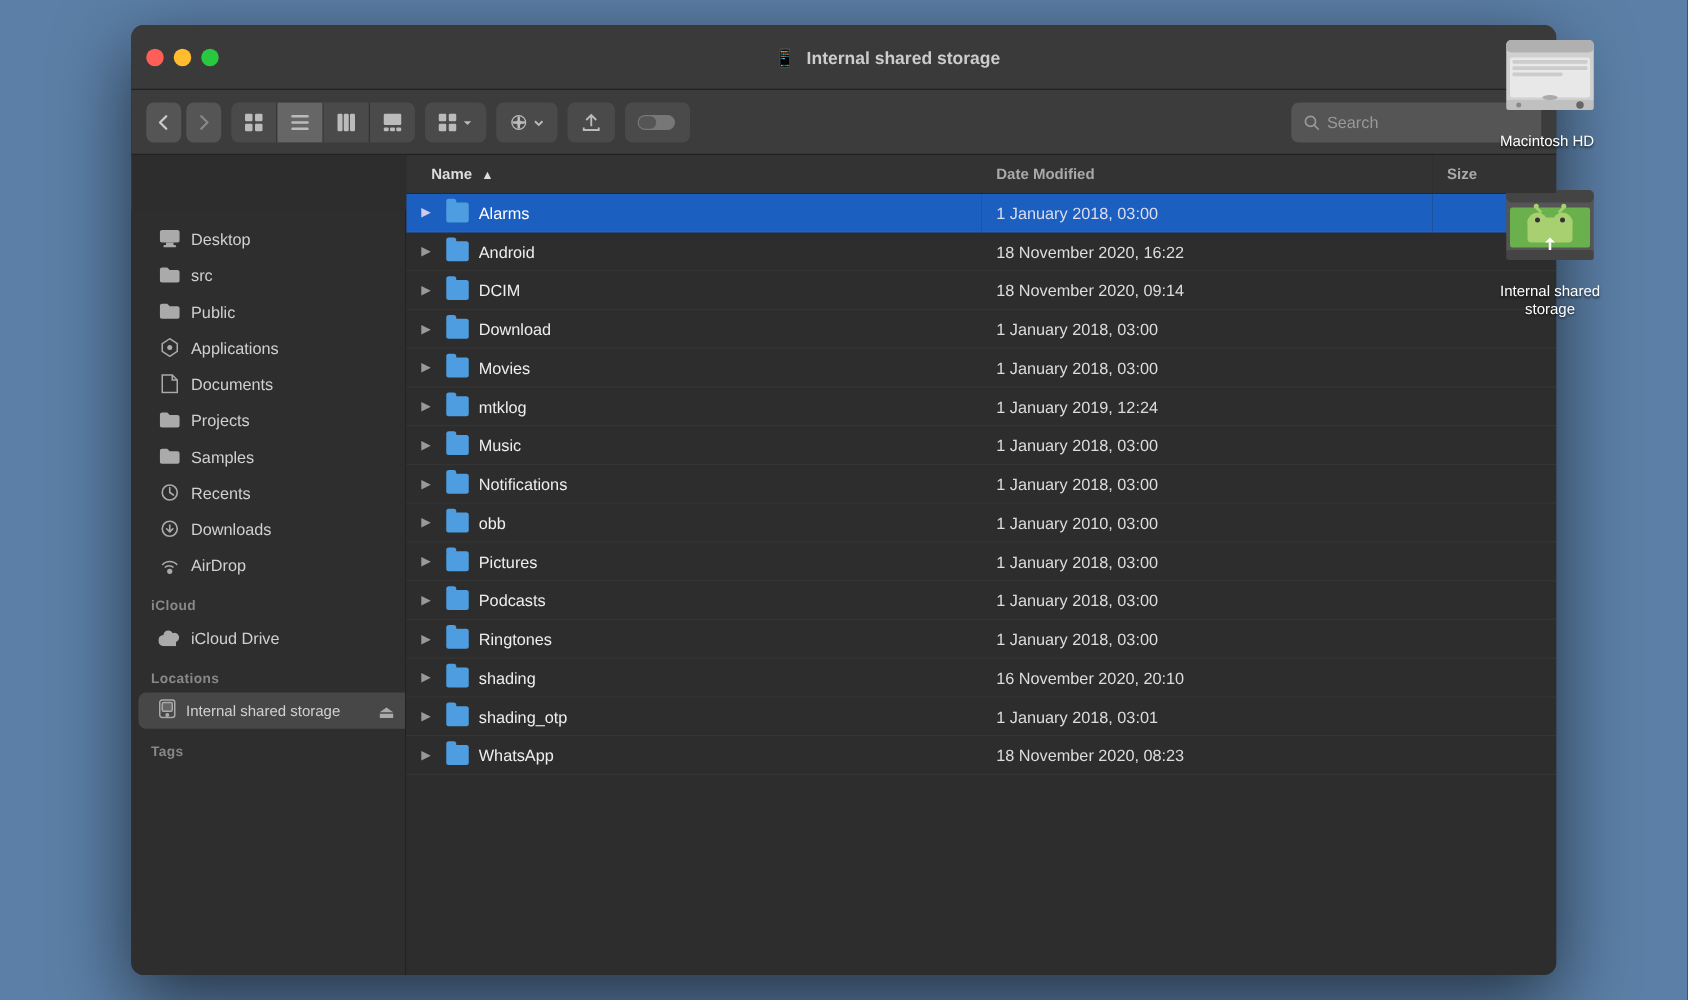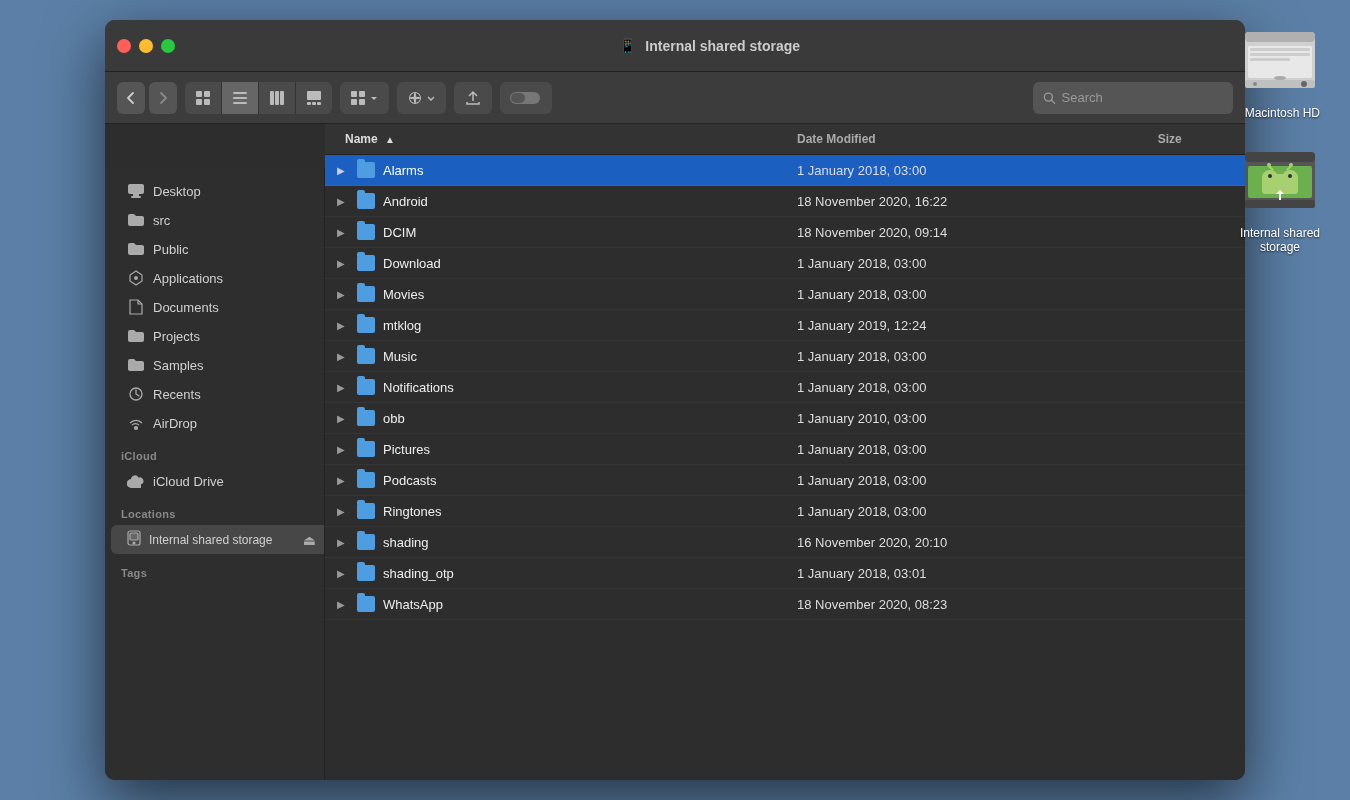--- a/index.html
+++ b/index.html
@@ -21,21 +21,21 @@
       top: 20px;
       display: flex;
       flex-direction: column;
       align-items: center;
       gap: 20px;
     }
 
     .desktop-icon {
       display: flex;
       flex-direction: column;
-      align-items: flex-end;
+      align-items: flex-start;
       gap: 6px;
       cursor: pointer;
       width: 120px;
     }
 
     .desktop-icon .icon-img {
       width: 80px;
       height: 80px;
     }
 
@@ -622,20 +622,29 @@
         <span class="item-icon">
           <svg width="16" height="16" viewBox="0 0 16 16" fill="none" stroke="#aaa" stroke-width="1.3">
             <circle cx="8" cy="8" r="6"></circle>
             <path d="M8 4v4l3 2" stroke-linecap="round"></path>
           </svg>
         </span>
         <span>Recents</span>
       </div>
       <div class="sidebar-item">
         <span class="item-icon">
+          <svg width="16" height="16" viewBox="0 0 16 16" fill="none" stroke="#aaa" stroke-width="1.3">
+            <circle cx="8" cy="8" r="6"></circle>
+            <path d="M8 5v5M5.5 8l2.5 2.5L10.5 8" stroke-linecap="round" stroke-linejoin="round"></path>
+          </svg>
+        </span>
+        <span>Downloads</span>
+      </div>
+      <div class="sidebar-item">
+        <span class="item-icon">
           <svg width="16" height="16" viewBox="0 0 16 16" fill="none" stroke="#aaa" stroke-width="1.2">
             <path d="M4 10a5 5 0 017 0"></path>
             <path d="M2 8a8 8 0 0112 0"></path>
             <circle cx="8" cy="13" r="1.5" fill="#aaa"></circle>
           </svg>
         </span>
         <span>AirDrop</span>
       </div>
 
       <div class="sidebar-section-header">iCloud</div>

